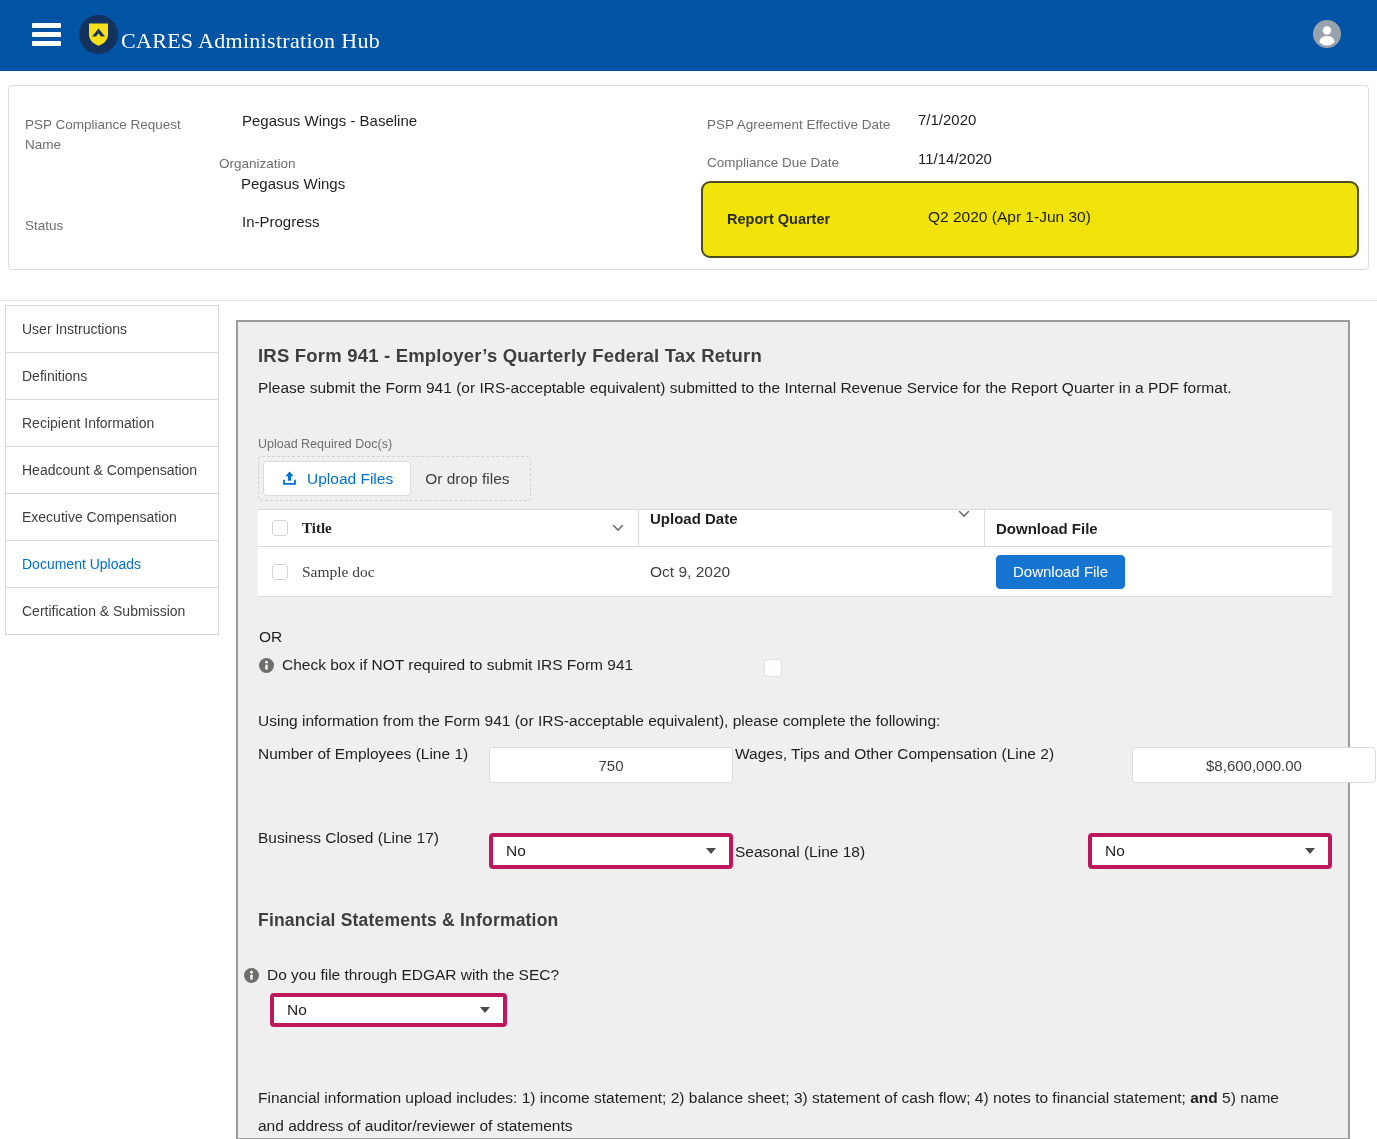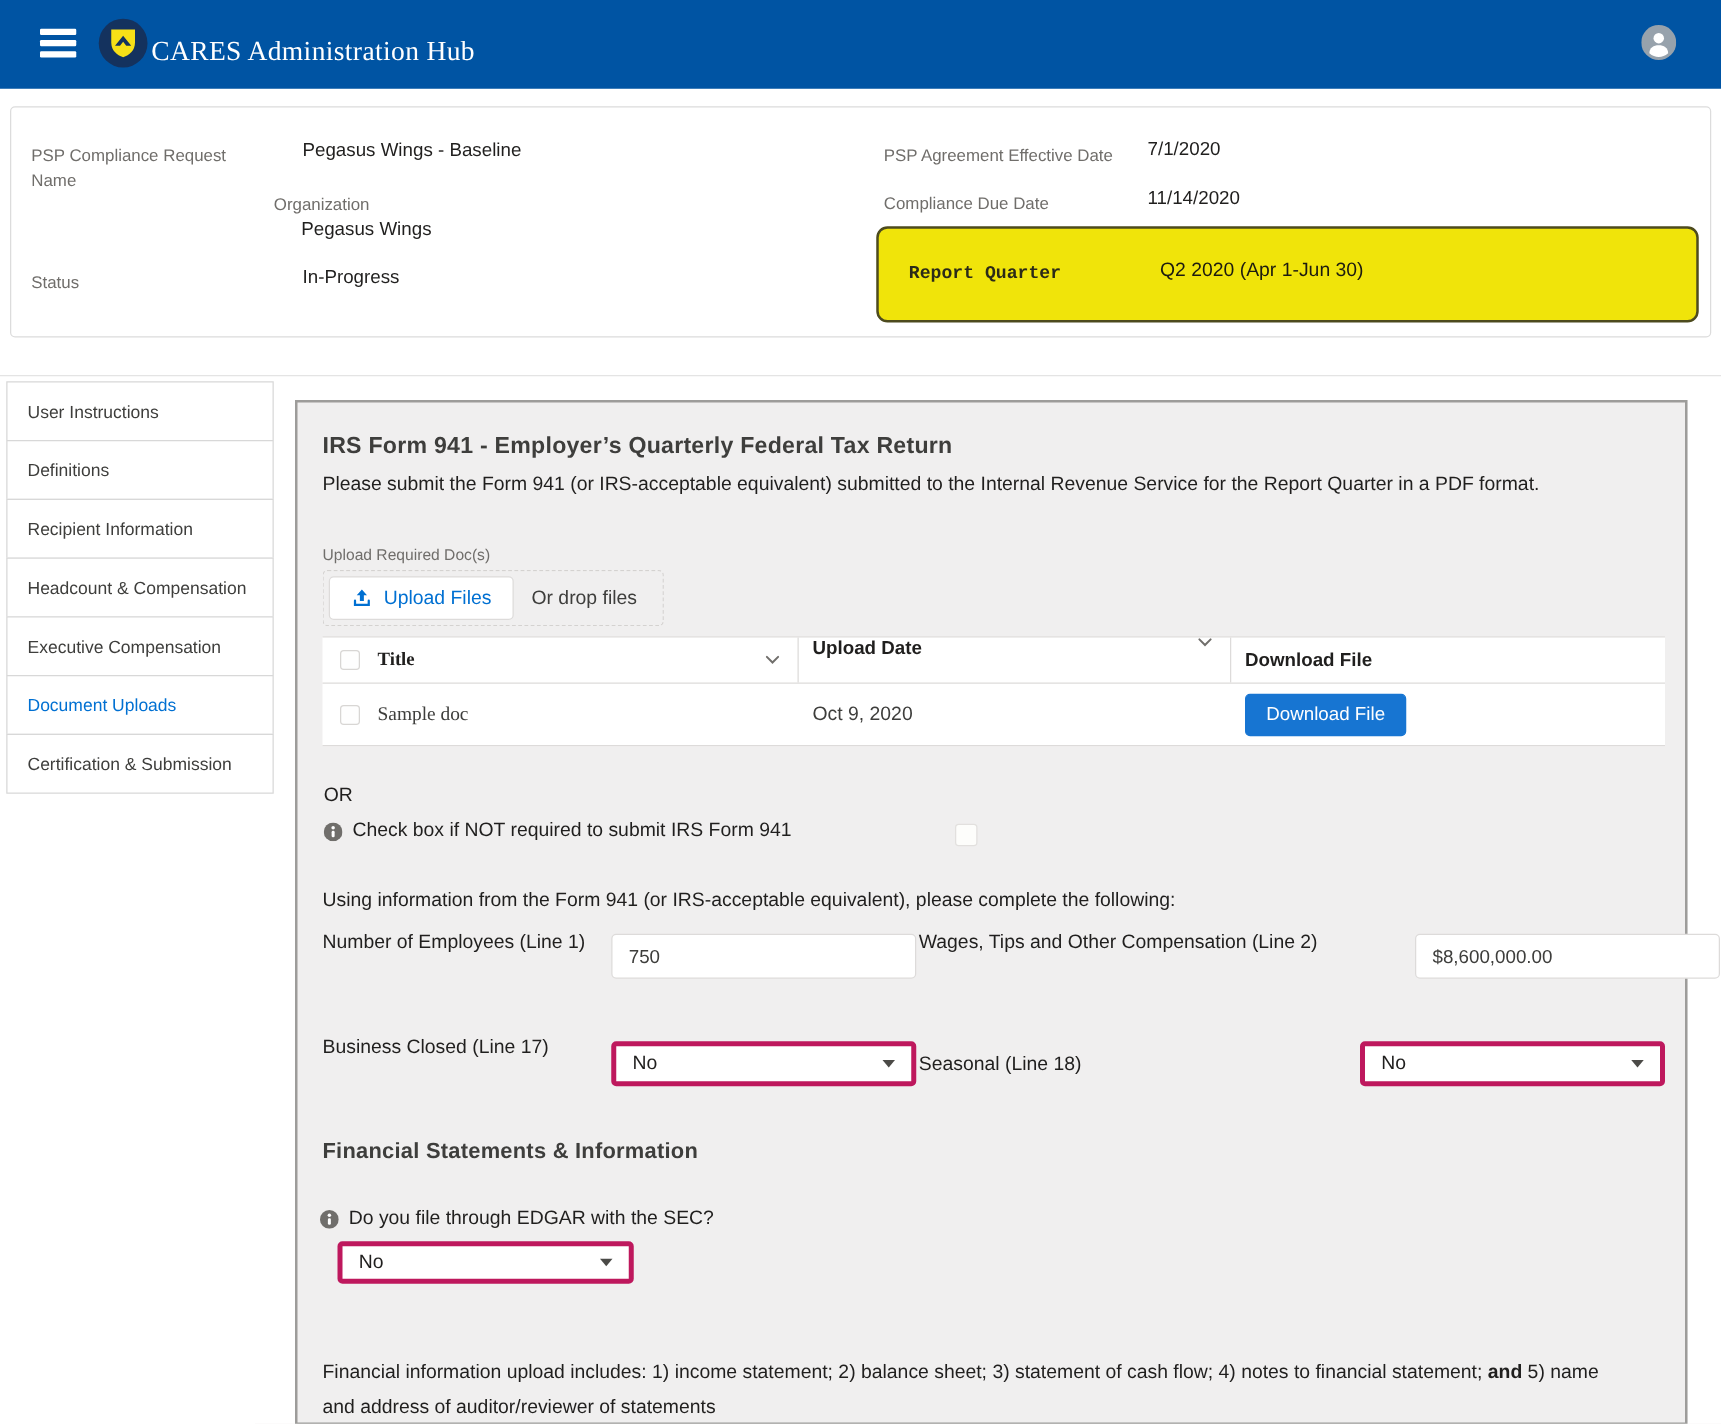--- a/index.html
+++ b/index.html
@@ -33,21 +33,21 @@
   .summary-card {
     position:absolute; left:8px; top:85px; width:1361px; height:185px;
     background:#fff; border:1px solid #dcdcdc; border-radius:4px;
   }
   .f-label { position:absolute; color:#706e6b; font-size:13.5px; line-height:1.45; }
   .f-value { position:absolute; color:#201f1e; font-size:15px; }
   .rq-box {
     position:absolute; left:692px; top:95px; width:658px; height:77px;
     background:#f0e40a; border:2px solid #4d4b1e; border-radius:9px;
   }
-  .rq-label { position:absolute; left:24px; top:28px; font-size:14.5px; font-weight:700; color:#2b2a18;font-family:Liberation Mono, monospace; }
+  .rq-label { position:absolute; left:24px; top:28px; font-size:14.5px; font-weight:700; color:#2b2a18; }
   .rq-value { position:absolute; left:225px; top:25px; font-size:15.5px; color:#1c1b10; }
 
   
   .page-divider { position:absolute; left:0; top:300px; width:1377px; height:1px; background:#e4e4e4; }
 
   
   .sidebar { position:absolute; left:5px; top:305px; width:214px; }
   .side-item {
     height:48px; background:#fff; border:1px solid #d8d8d8; margin-top:-1px;
     display:flex; align-items:center; padding-left:16px;
@@ -96,21 +96,21 @@
   .or-text { position:absolute; left:21px; top:306px; font-size:15.5px; color:#201f1e; }
   .info-row { position:absolute; display:flex; align-items:center; gap:8px; }
   .info-row .txt { font-size:15.5px; color:#201f1e; }
   .lone-check { position:absolute; left:526px; top:337px; width:18px; height:18px; background:#fdfdfb; border:1px solid #e2e0de; border-radius:3px; cursor:pointer; }
   .instruction { position:absolute; left:20px; top:390px; font-size:15.5px; color:#201f1e; }
 
   .fld-label { position:absolute; font-size:15.5px; line-height:28px; color:#201f1e; }
   .text-input {
     position:absolute; height:36px; width:244px; background:#fff;
     border:1px solid #dddbda; border-radius:4px; padding:0 13px;
-    font-size:15px; color:#3e3e3c; font-family:inherit;
+    font-size:15px; color:#3e3e3c; font-family:inherit;text-align:center;
   }
   .select-box {
     position:absolute; height:36px; width:244px; background:#fff;
     border:4px solid #be185d; border-radius:4px; padding:0 13px;
     display:flex; align-items:center; justify-content:space-between;
     font-size:15.5px; color:#201f1e; cursor:pointer;
   }
   .sel-arrow { width:0; height:0; border-left:5px solid transparent; border-right:5px solid transparent; border-top:6px solid #4b4a47; }
 
   .fin-title { position:absolute; left:20px; top:588px; font-size:17.5px; font-weight:700; color:#3e3e3c; letter-spacing:0.2px; }
@@ -258,21 +258,21 @@
     <span class="sel-arrow"></span>
   </div>
   <div class="fld-label" style="left:497px; top:516px; width:330px;">Seasonal (Line 18)</div>
   <div class="select-box" style="left:850px; top:511px;">
     <span>No</span>
     <span class="sel-arrow"></span>
   </div>
 
   <h2 class="fin-title">Financial Statements &amp; Information</h2>
 
-  <div class="info-row" style="left:18px; top:644px;">
+  <div class="info-row" style="left:6px; top:644px;">
     <svg class="info-icon" viewBox="0 0 15 15">
       <circle cx="7.5" cy="7.5" r="7.5" fill="#706e6b"></circle>
       <circle cx="7.5" cy="4.2" r="1.4" fill="#fff"></circle>
       <rect x="6.3" y="6.6" width="2.4" height="5.2" rx="1.1" fill="#fff"></rect>
     </svg>
     <span class="txt">Do you file through EDGAR with the SEC?</span>
   </div>
   <div class="select-box" style="left:32px; top:671px; width:237px; height:34px;">
     <span>No</span>
     <span class="sel-arrow"></span>

